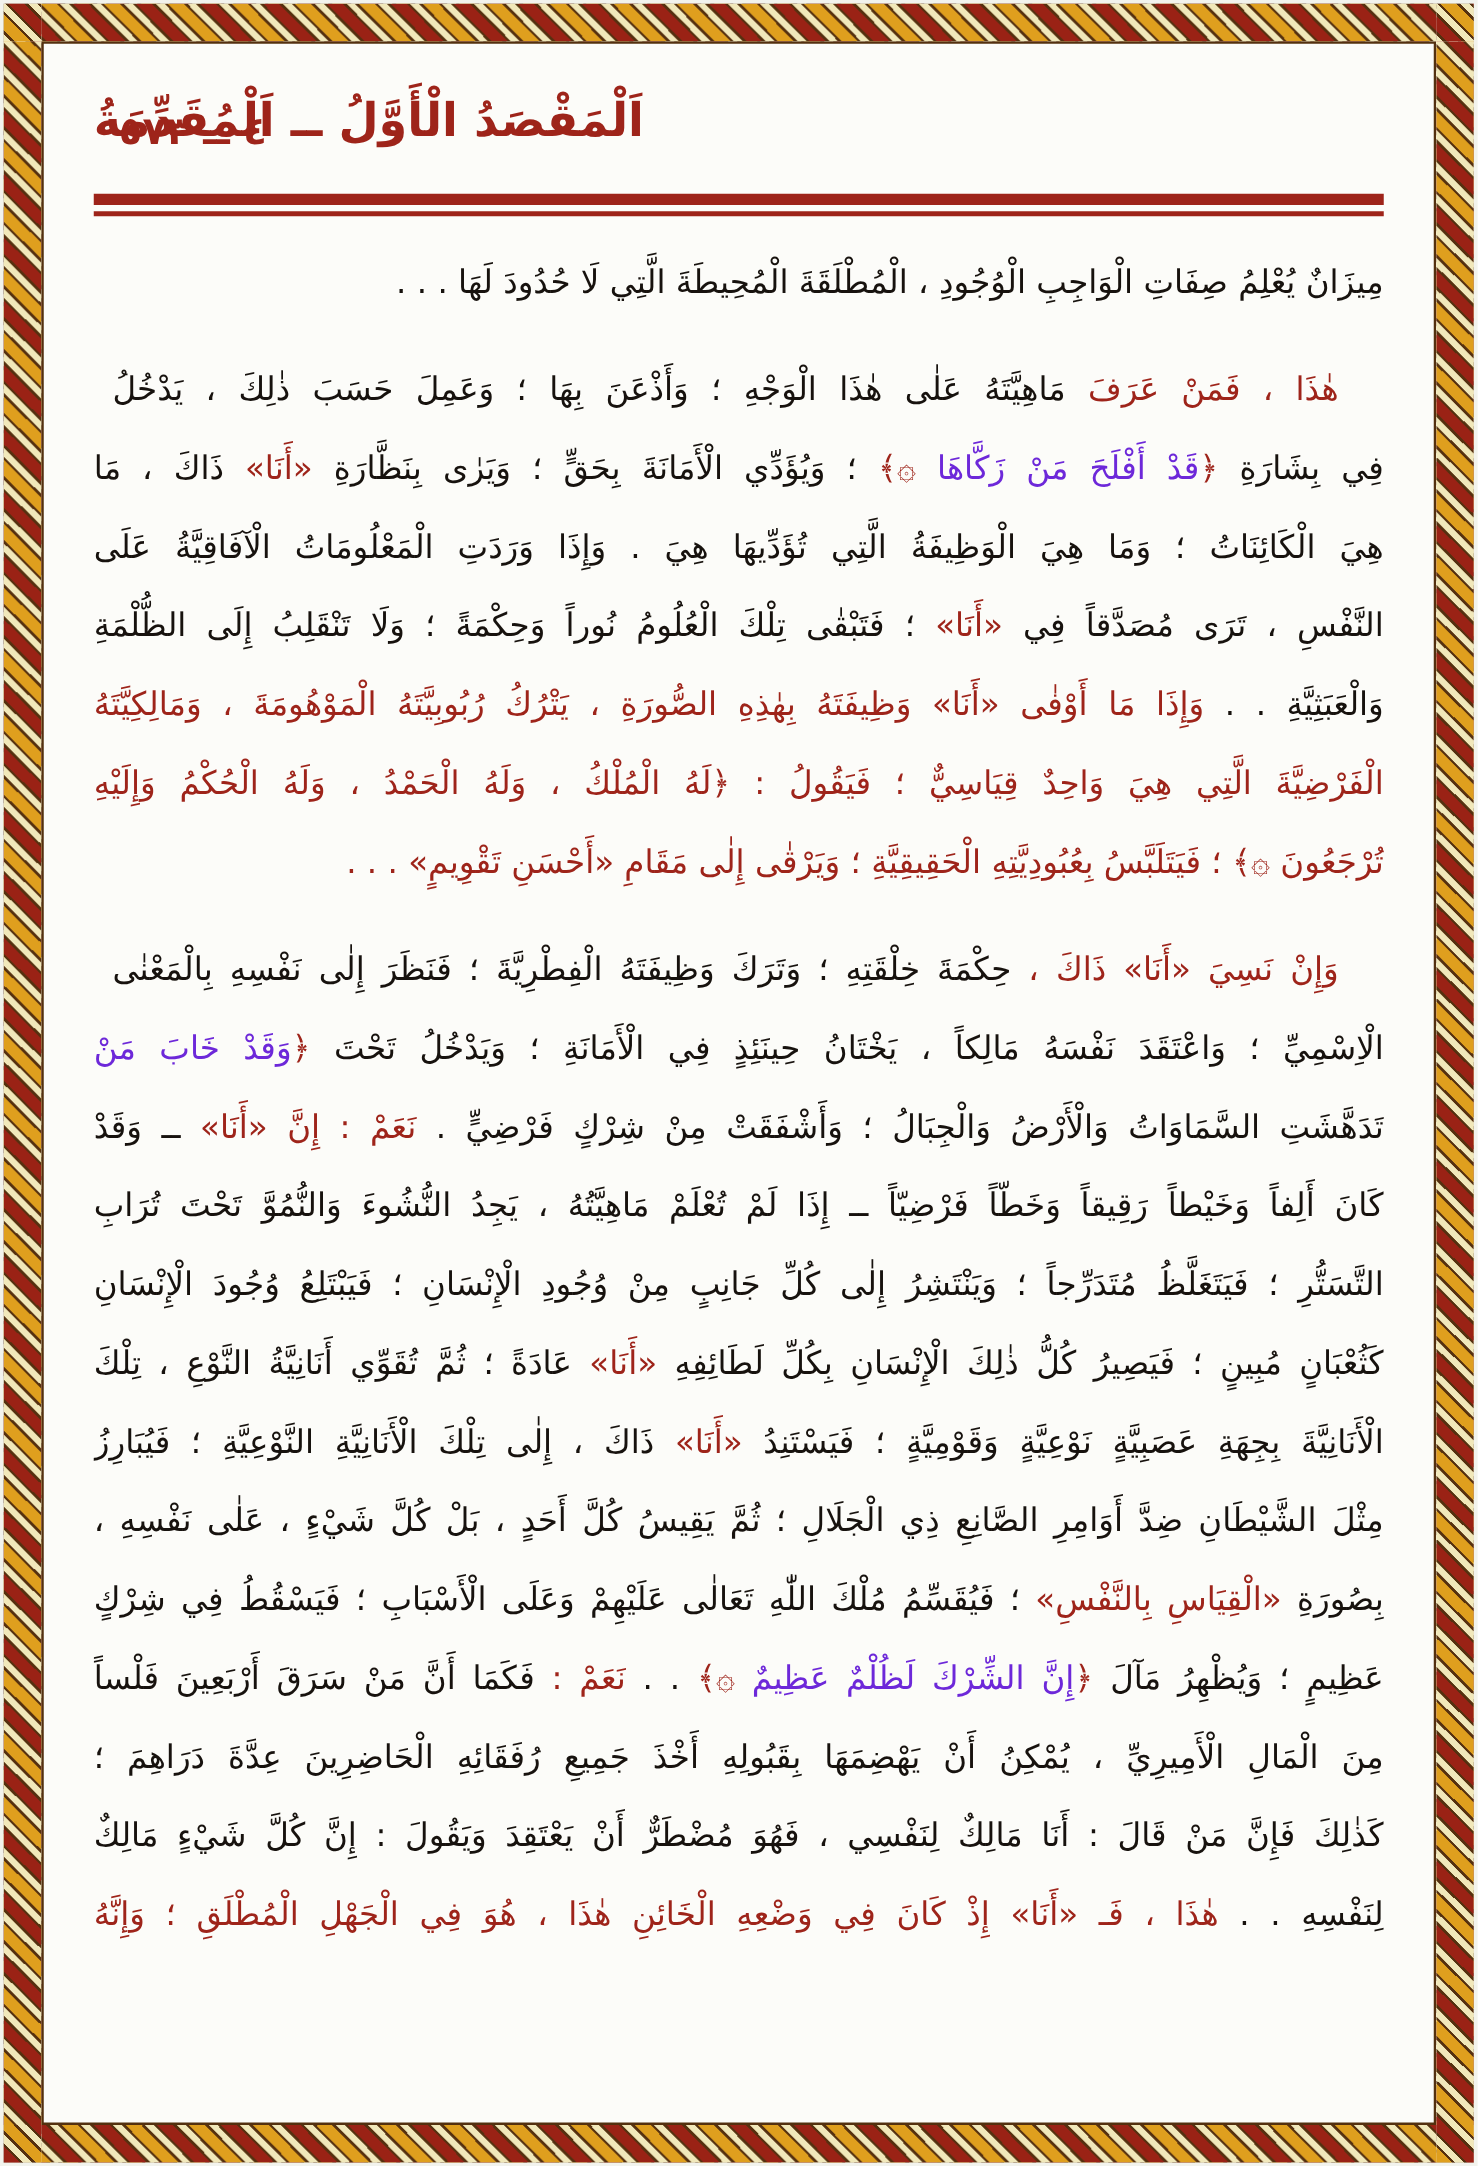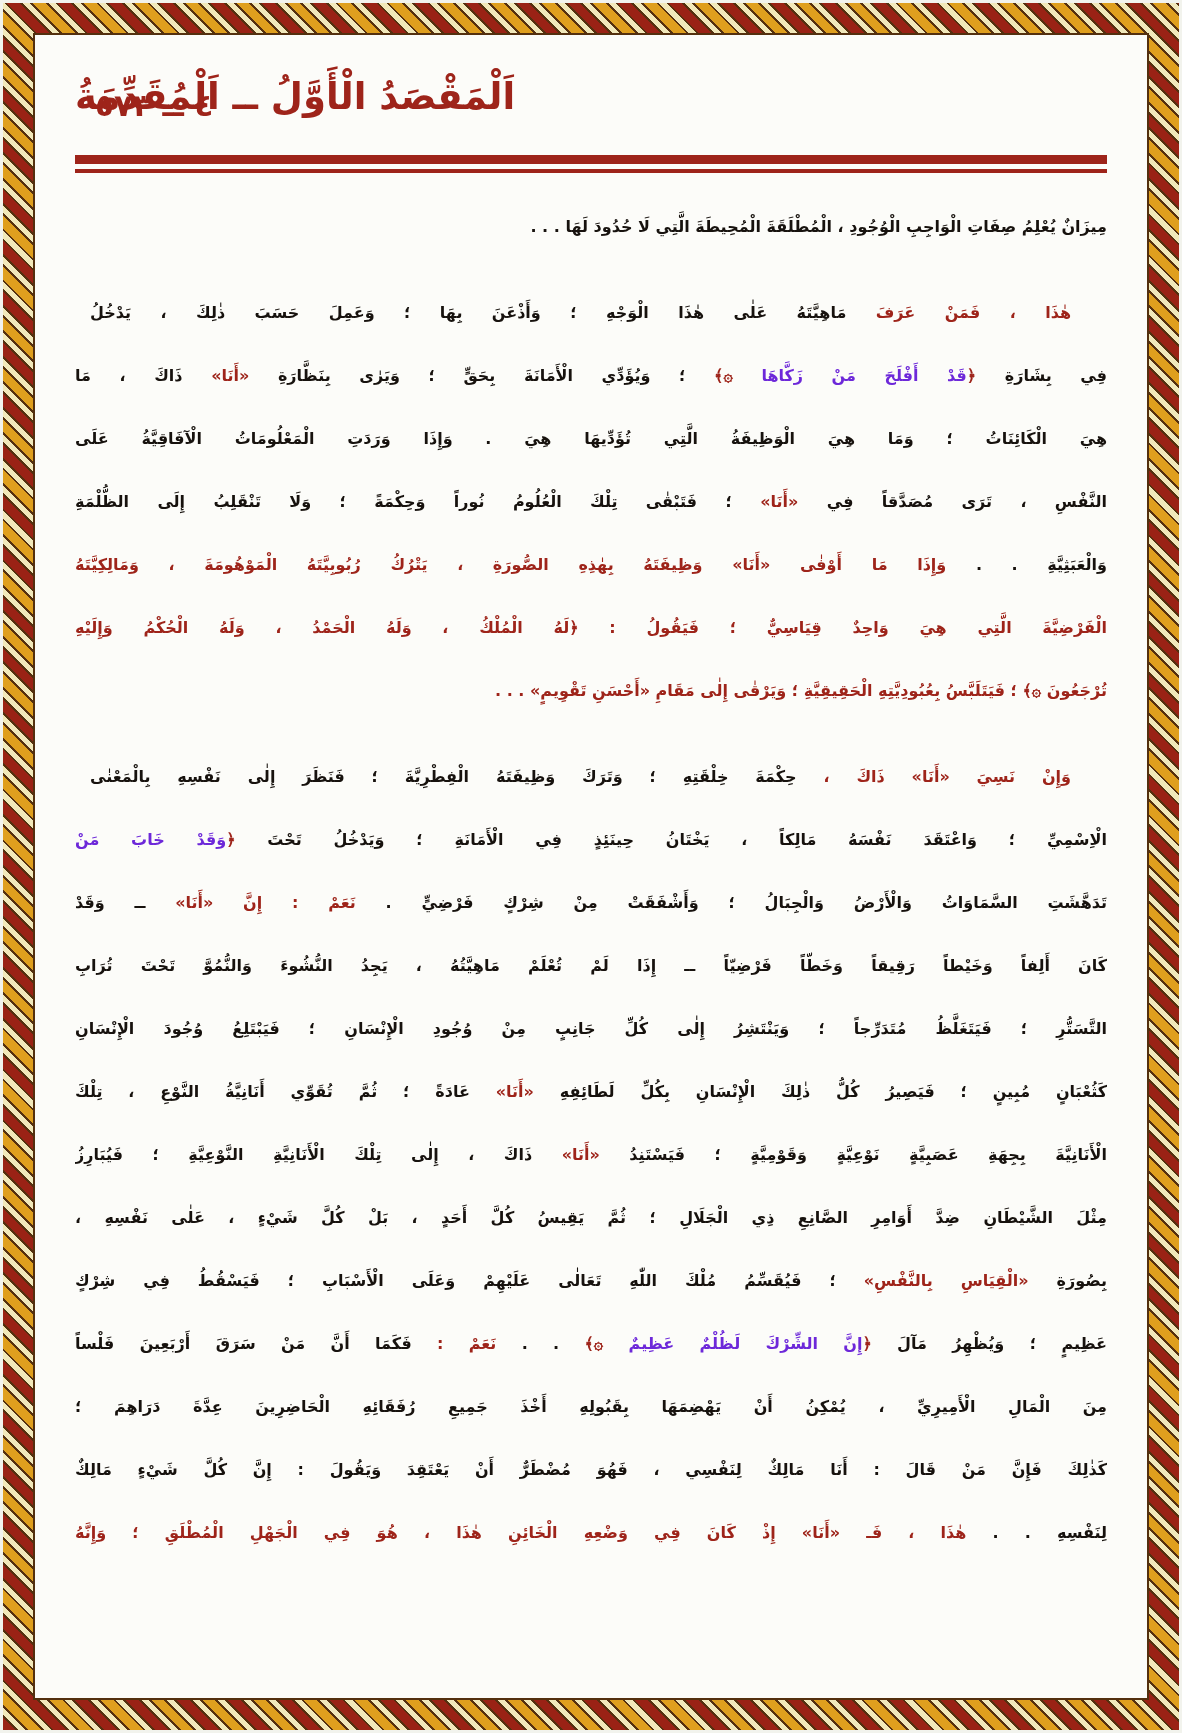--- a/index.html
+++ b/index.html
@@ -36,21 +36,21 @@
     letter-spacing:.5px;
   }
   .rules{margin-top:10px;}
   .rule-thick{height:9px;background:#9e241a;}
   .rule-thin{height:4px;background:#9e241a;margin-top:5px;}
   
   .body-text{direction:rtl;margin-top:22px;}
   .para{margin-bottom:23px;}
   .para:last-child{margin-bottom:0;}
   .line{
-    font-size:16px;font-weight:700;line-height:63px;height:63px;
+    font-size:26px;font-weight:400;line-height:63px;height:63px;
     text-align:justify;text-align-last:justify;
     overflow:hidden;color:#17120e;
   }
   .line.end{text-align-last:right;}
   .line.indent{padding-right:36px;margin-left:15px;}
   .c-black{color:#17120e;}
   .c-red{color:#9e241a;}
   .c-blue{color:#6d28d9;}
 </style>
 </head>

